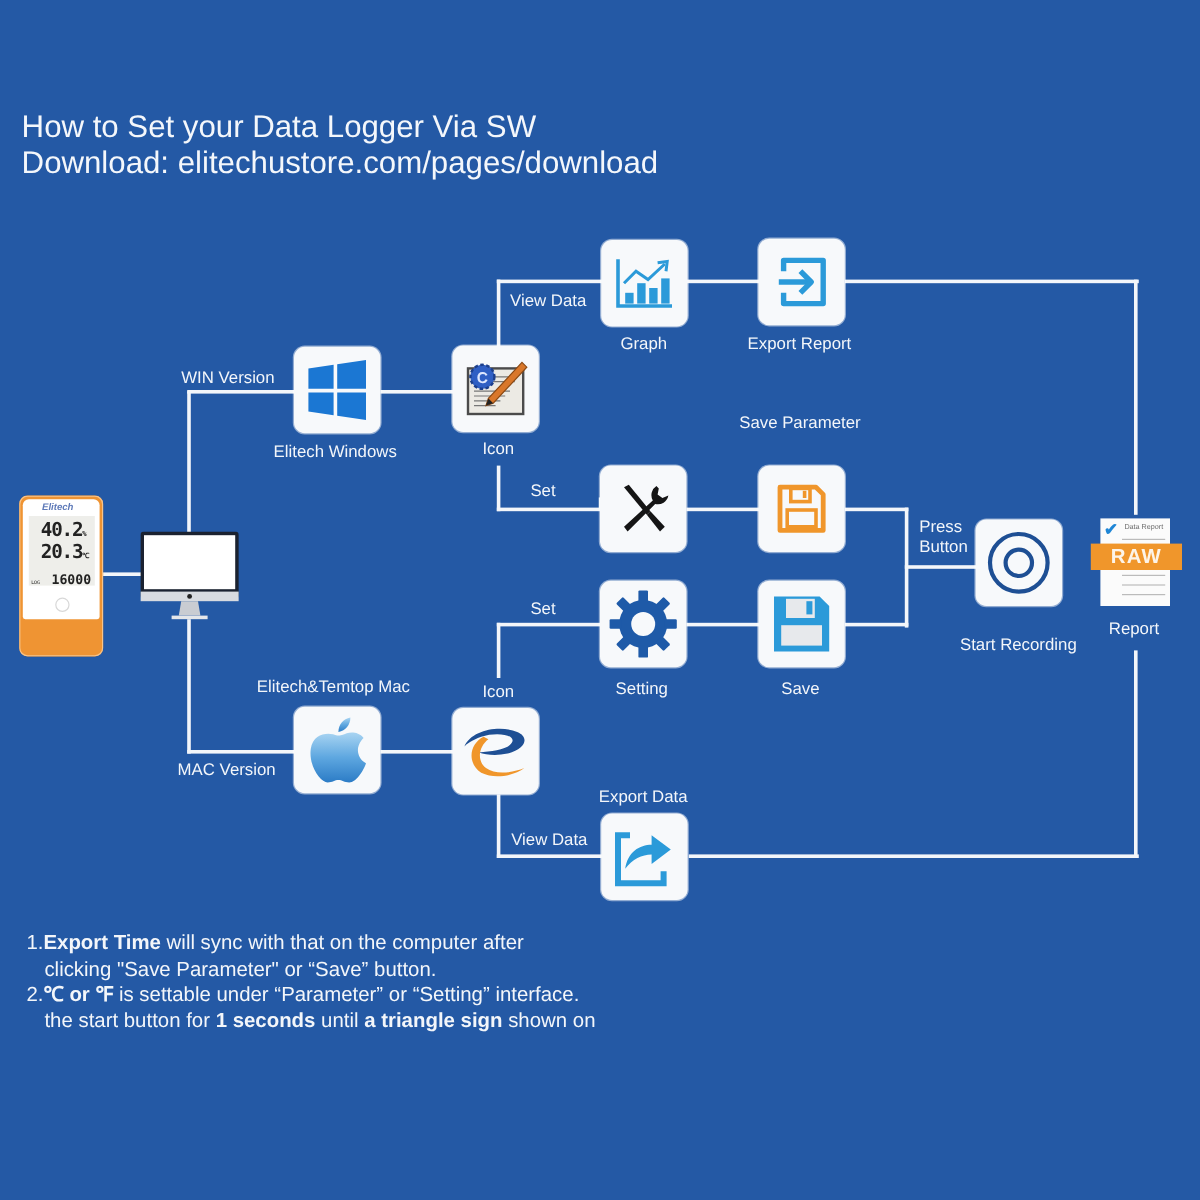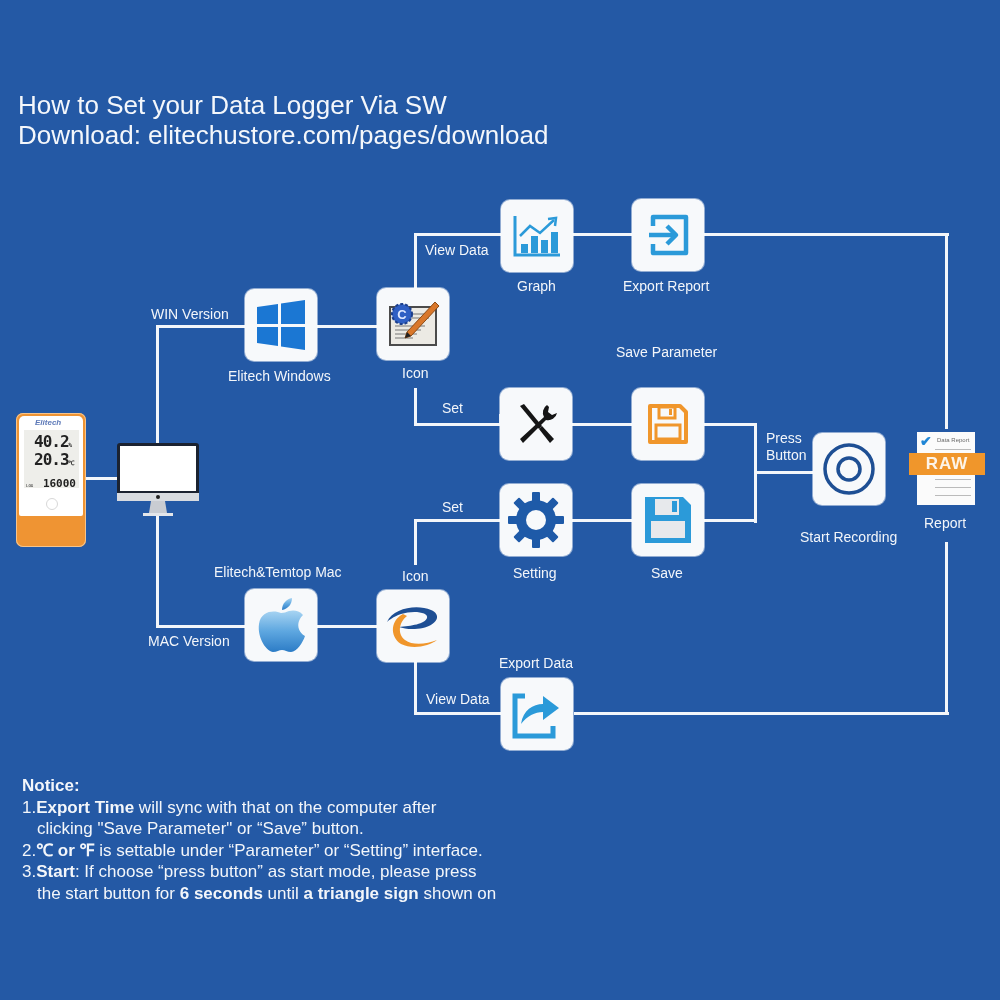--- a/index.html
+++ b/index.html
@@ -248,19 +248,17 @@
 
 <div class="lbl" style="left:499px; top:655px;">Export Data</div>
 <div class="tile" style="left:501px; top:678px;">
   <svg width="52" height="52" viewBox="0 0 52 52">
     <path d="M14 8 L4 8 L4 48 L42 48 L42 38" fill="none" stroke="#2b9ad9" stroke-width="5"></path>
     <path d="M10 36 C12 22 22 16 32 16 L32 8 L48 20 L32 32 L32 24 C24 24 16 28 10 36 Z" fill="#2b9ad9"></path>
   </svg>
 </div>
 
 <div class="notice">
-  <p class="nt">Notice:</p>
   <p><span>1.</span><b>Export Time</b><span> will sync with that on the computer after</span></p>
   <p class="ind">clicking "Save Parameter" or “Save” button.</p>
   <p><span>2.</span><b>℃ or ℉</b><span> is settable under “Parameter” or “Setting” interface.</span></p>
-  <p><span>3.</span><b>Start</b><span>: If choose “press button” as start mode, please press</span></p>
-  <p class="ind"><span>the start button for </span><b>6 seconds</b><span> until </span><b>a triangle sign</b><span> shown on</span></p>
+  <p class="ind"><span>the start button for </span><b>1 seconds</b><span> until </span><b>a triangle sign</b><span> shown on</span></p>
 </div>
 
 </body></html>

